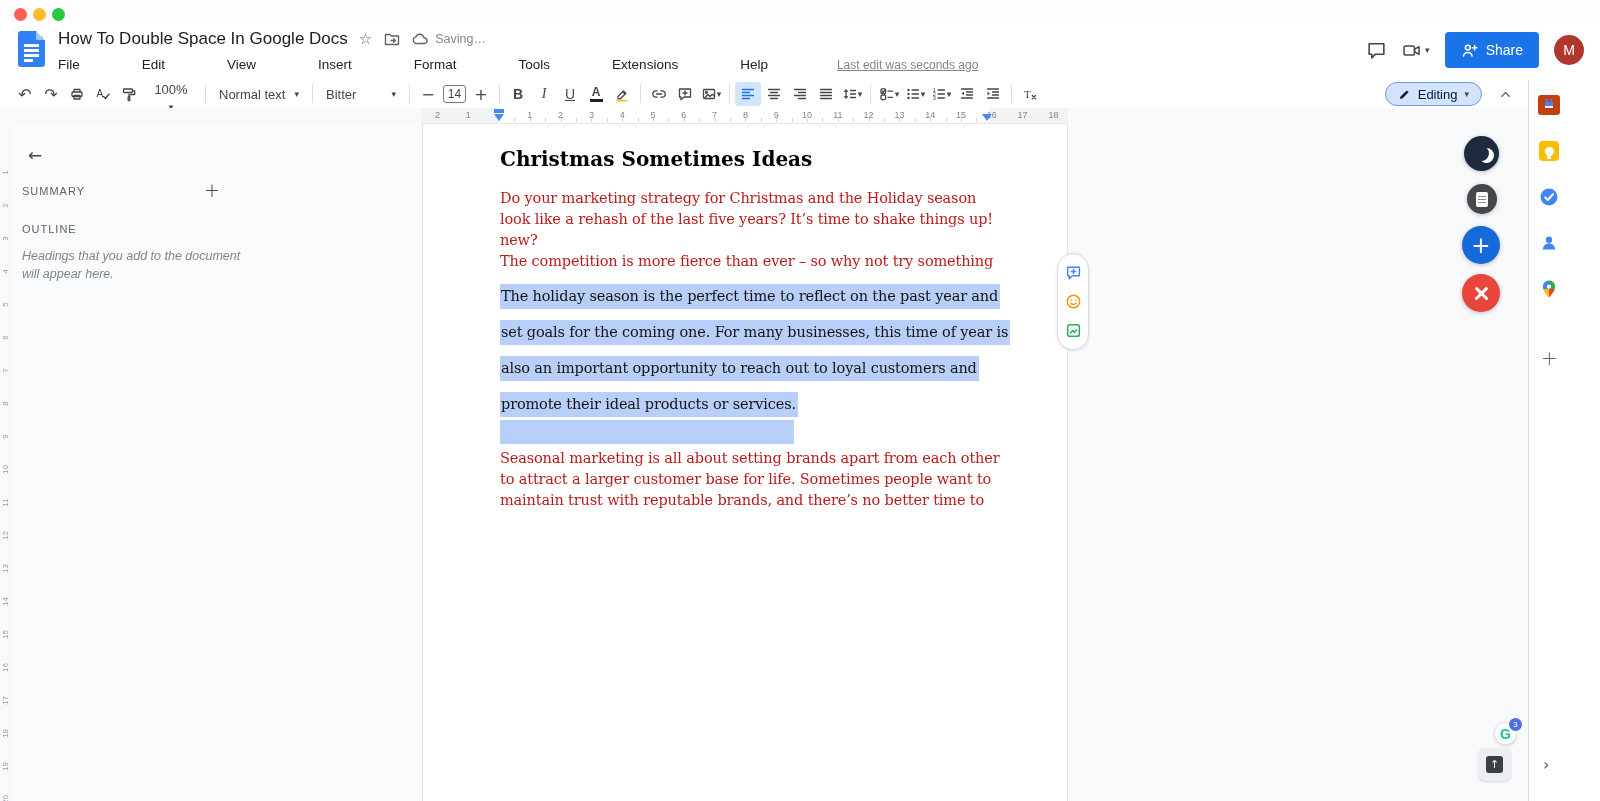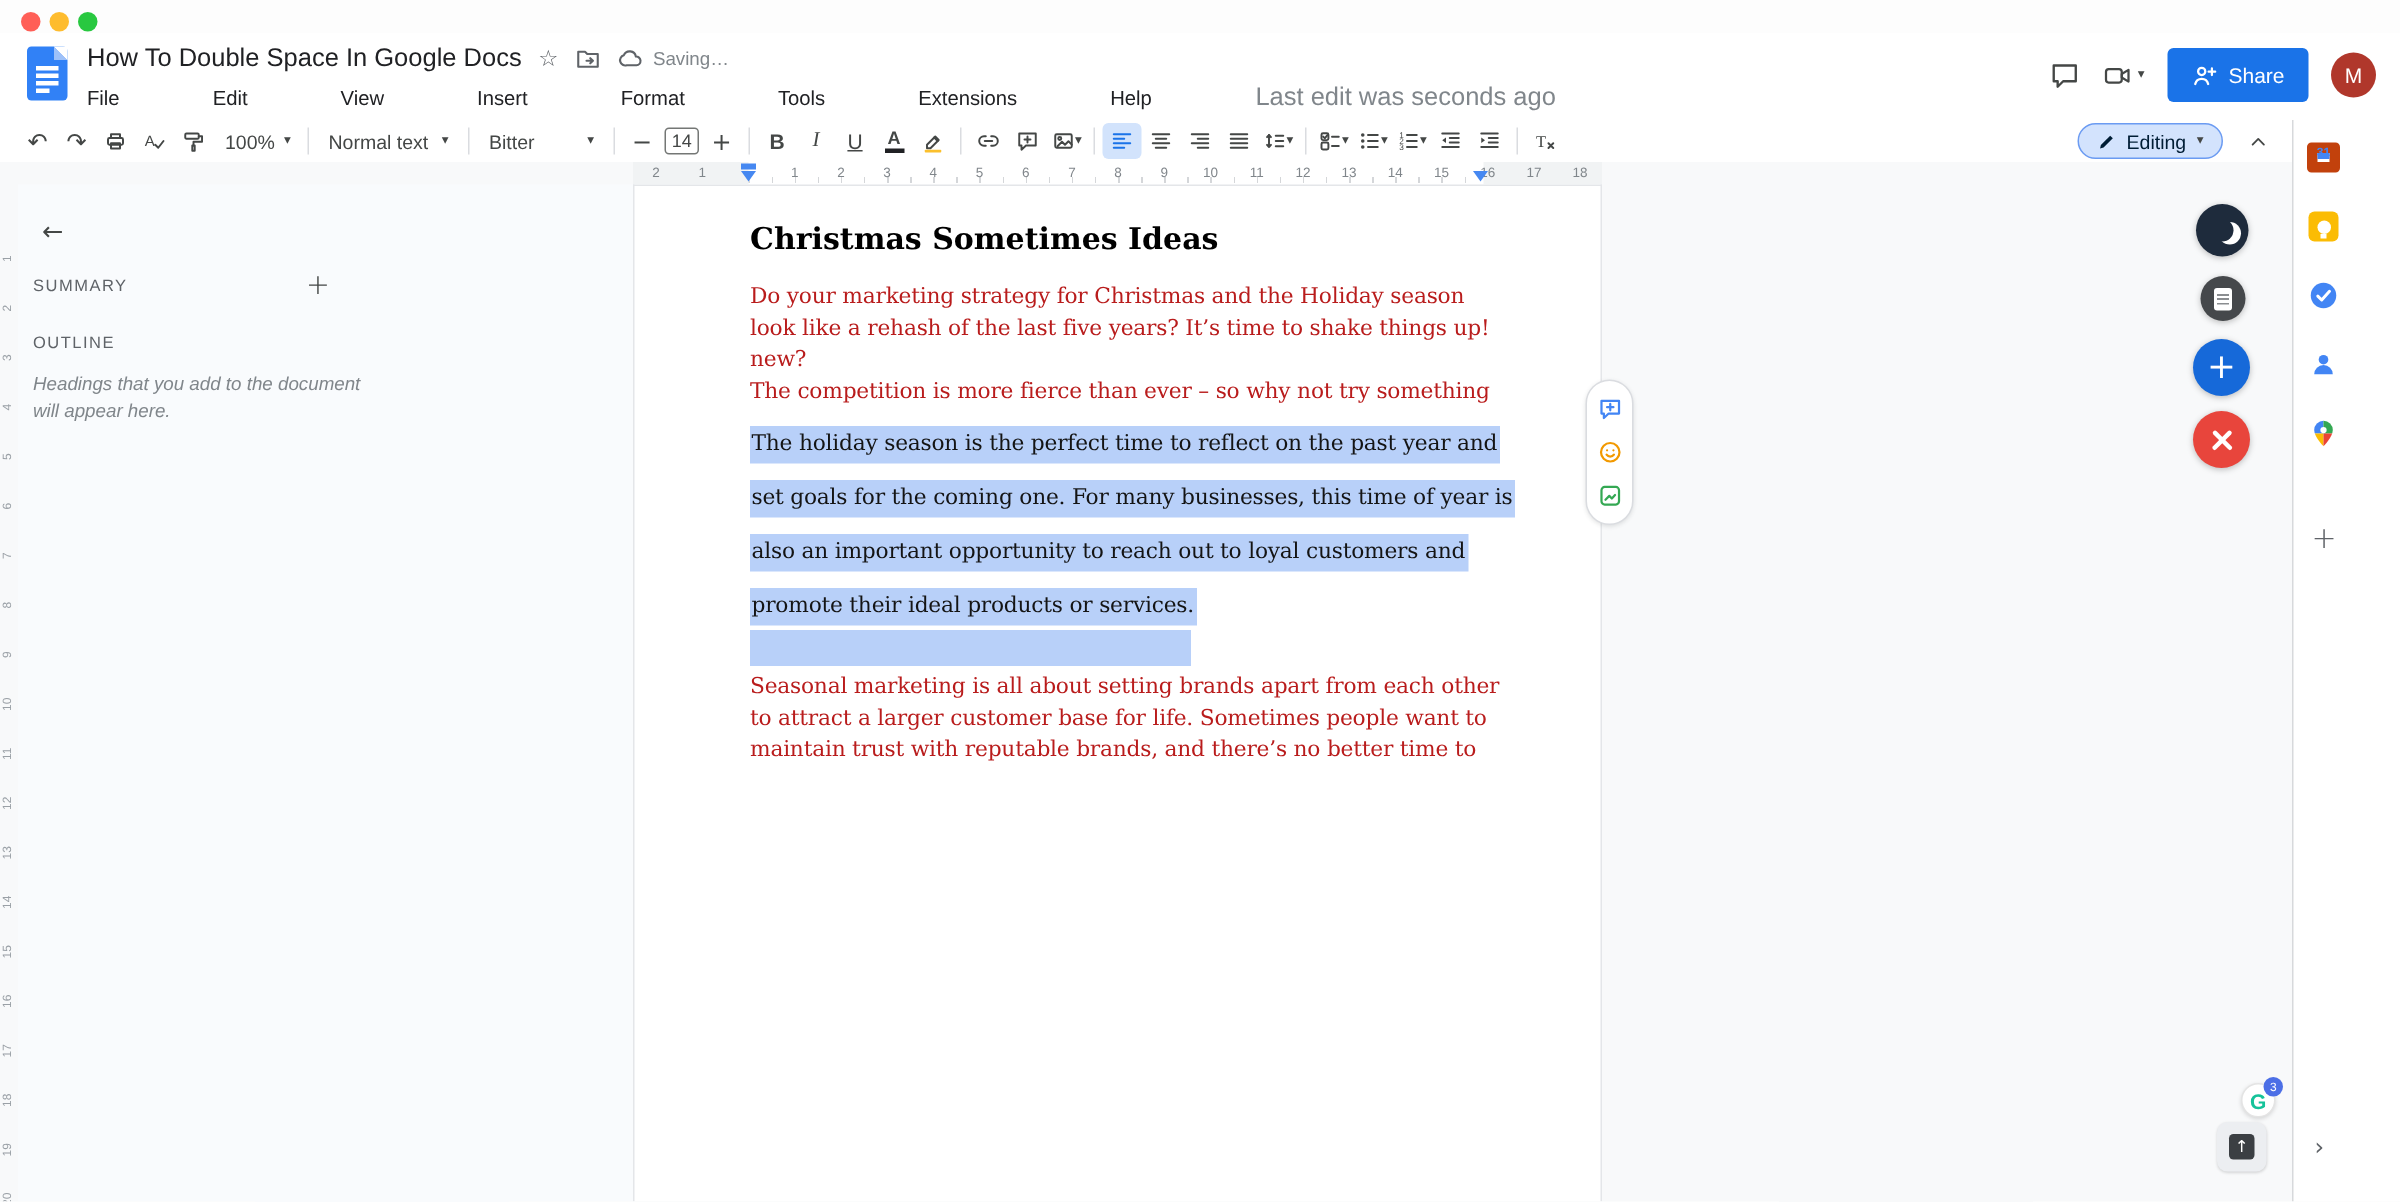--- a/index.html
+++ b/index.html
@@ -25,38 +25,38 @@
   .docs-logo i:nth-of-type(4){top:28px;right:12px;}
   .head-main{position:absolute;left:58px;top:4px;}
   .title-row{display:flex;align-items:center;gap:11px;height:26px;}
   .doc-title{font-size:17px;color:#202124;white-space:nowrap;}
   .star{font-size:15px;color:#5f6368;}
   .icn{display:inline-flex;align-items:center;justify-content:center;}
   .icn svg{stroke:#5f6368;fill:none;stroke-width:1.4;stroke-linecap:round;stroke-linejoin:round;display:block;}
   .saving{display:flex;align-items:center;gap:5px;font-size:12.5px;color:#80868b;}
   .menu-row{display:flex;align-items:center;margin-top:3px;margin-left:-7px;gap:48px;}
   .menu{padding:2px 7px;font-size:13.5px;color:#202124;border-radius:4px;white-space:nowrap;}
-  .last-edit{margin-left:14px;font-size:17px;color:#80868b;white-space:nowrap;}
+  .last-edit{margin-left:14px;font-size:12px;color:#80868b;text-decoration:underline;white-space:nowrap;}
   .head-right{position:absolute;right:16px;top:10px;display:flex;align-items:center;gap:15px;}
   .hicon svg{stroke:#444746;fill:none;stroke-width:1.5;stroke-linecap:round;stroke-linejoin:round;display:block;}
   .meet{display:flex;align-items:center;gap:3px;}
   .caret{font-size:9px;color:#444746;line-height:1;}
   .share{display:flex;align-items:center;gap:8px;height:36px;padding:0 16px;border:none;background:#1a73e8;color:#fff;font-family:"Liberation Sans",sans-serif;font-size:14px;border-radius:4px;}
   .share svg{stroke:#fff;fill:none;stroke-width:1.5;stroke-linecap:round;display:block;}
   .avatar{width:30px;height:30px;border-radius:50%;background:#b0372b;color:#fff;font-size:14px;display:flex;align-items:center;justify-content:center;}
 
   
   .toolbar{position:absolute;top:80px;left:0;width:1528px;height:28px;background:#fff;display:flex;align-items:center;padding-left:12px;}
   .ti{width:26px;height:24px;display:flex;align-items:center;justify-content:center;border-radius:4px;flex:none;color:#444746;}
   .ti svg,.tsel svg,.mode-pill svg{stroke:#444746;fill:none;stroke-width:1.3;stroke-linecap:round;stroke-linejoin:round;display:block;}
   .ti.active{background:#d2e3fc;}
   .ti.active svg{stroke:#1a73e8;}
   .sep{width:1px;height:18px;background:#dadce0;margin:0 5px;flex:none;}
   .tsel{display:flex;align-items:center;justify-content:space-between;gap:6px;padding:0 8px;height:24px;border-radius:4px;font-size:13px;color:#444746;flex:none;}
-  .tsel.zoomsel{width:58px;}
+  .tsel.zoomsel{width:58px;flex-direction:column;}
   .tsel.stylesel{width:96px;}
   .tsel.fontsel{width:86px;}
   .fsize{width:23px;height:18px;border:1px solid #747775;border-radius:3px;font-size:12px;display:flex;align-items:center;justify-content:center;color:#444746;flex:none;margin:0 2px;}
   .bIU{font-size:14px;color:#444746;}
   .a-stack{display:flex;flex-direction:column;align-items:center;line-height:1;}
   .a-stack b{font-size:12px;color:#444746;font-weight:700;}
   .a-stack i{width:13px;height:3px;margin-top:1px;display:block;}
   .tb-right{margin-left:auto;display:flex;align-items:center;gap:10px;margin-right:10px;}
   .mode-pill{display:flex;align-items:center;gap:7px;height:24px;padding:0 12px;border-radius:13px;background:#d3e3fd;border:1px solid #6b9bf2;font-size:13px;color:#001d35;}
 

